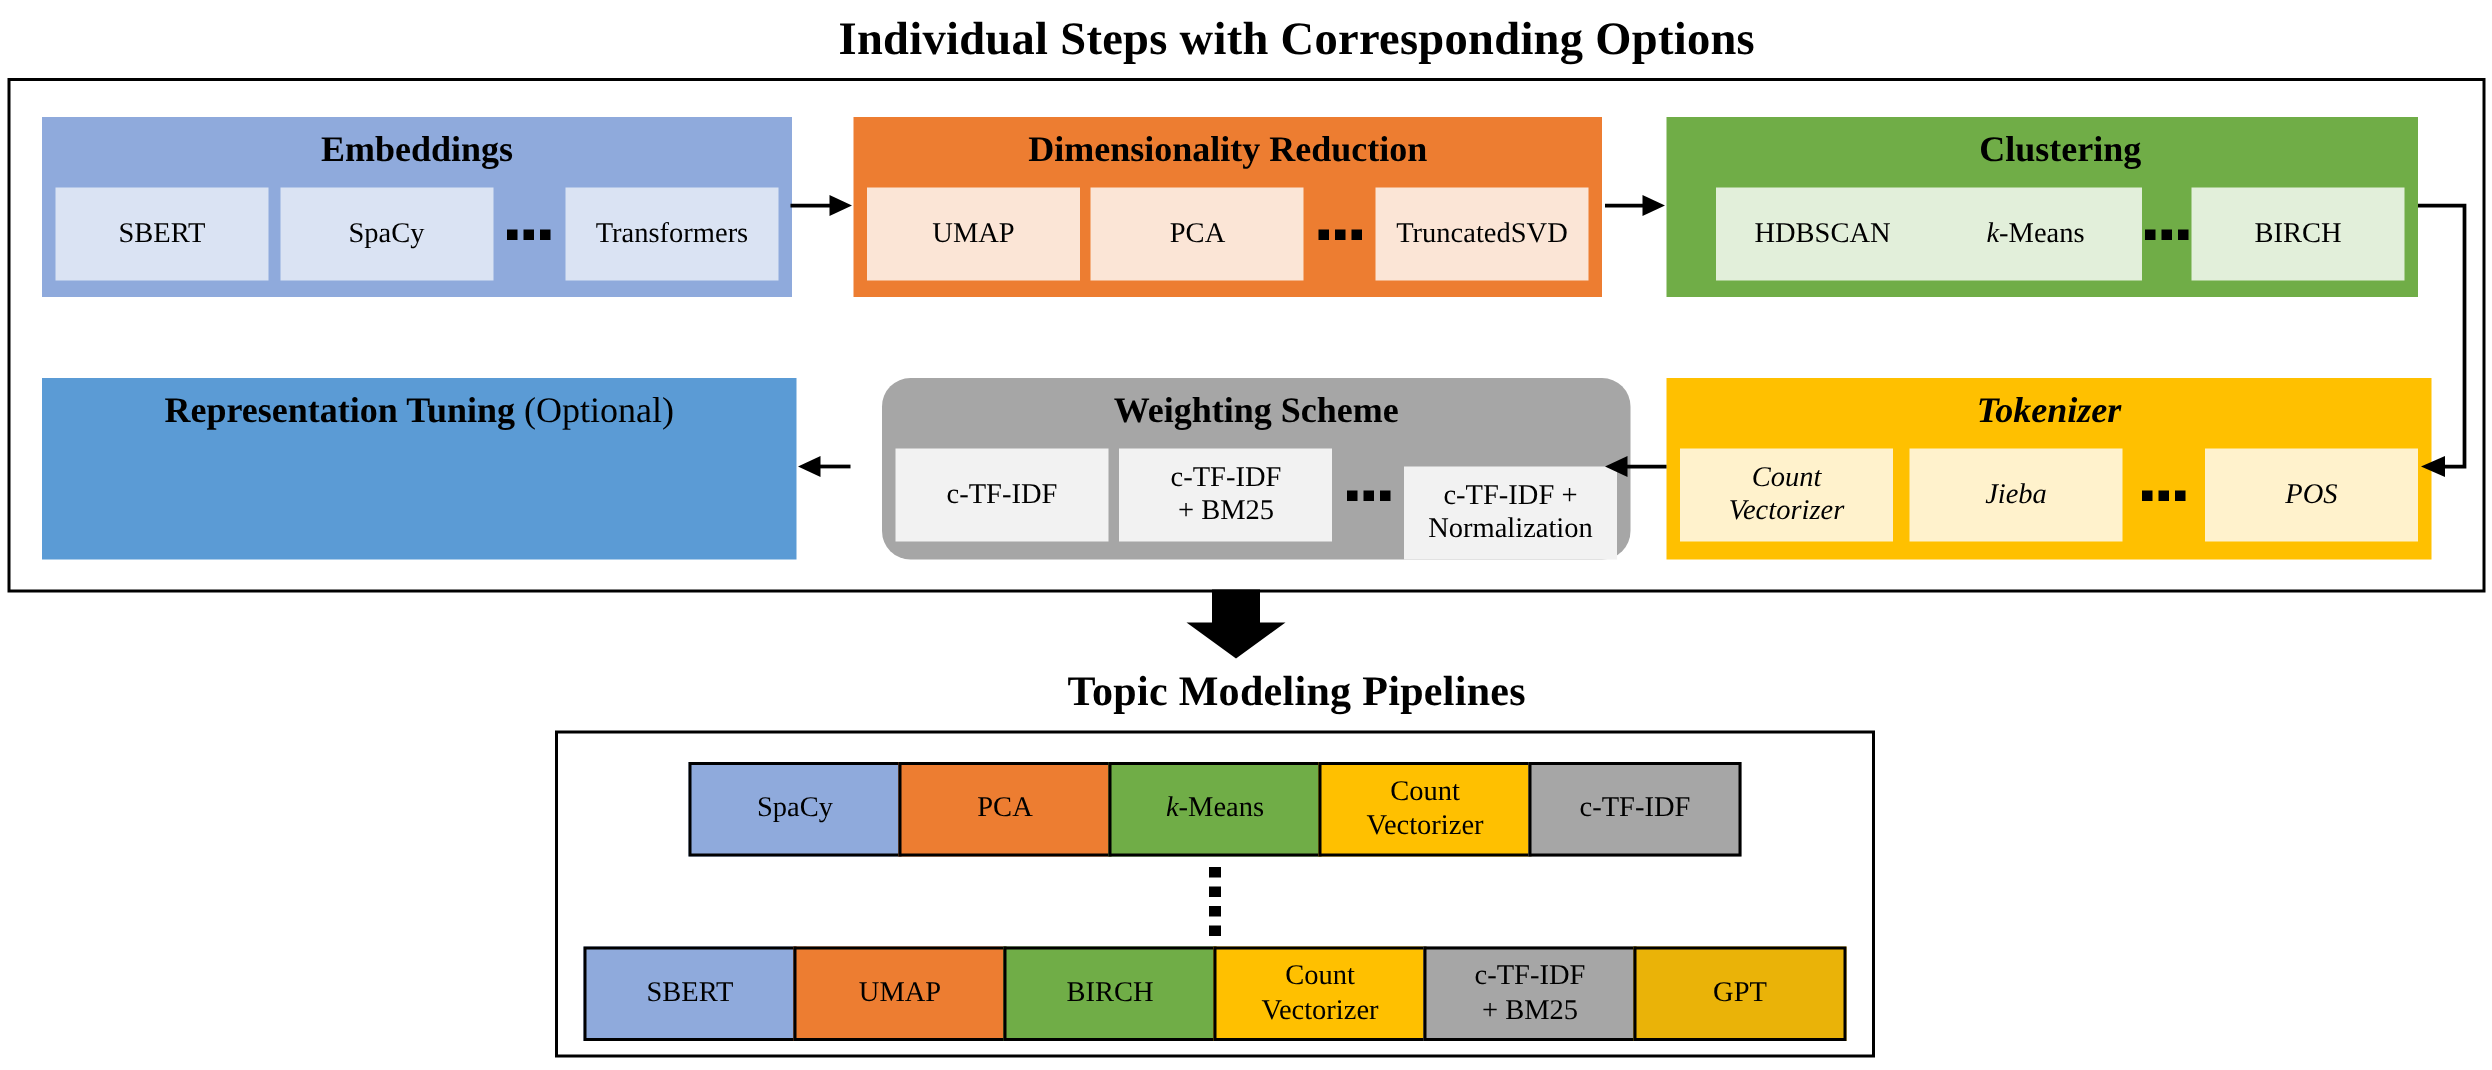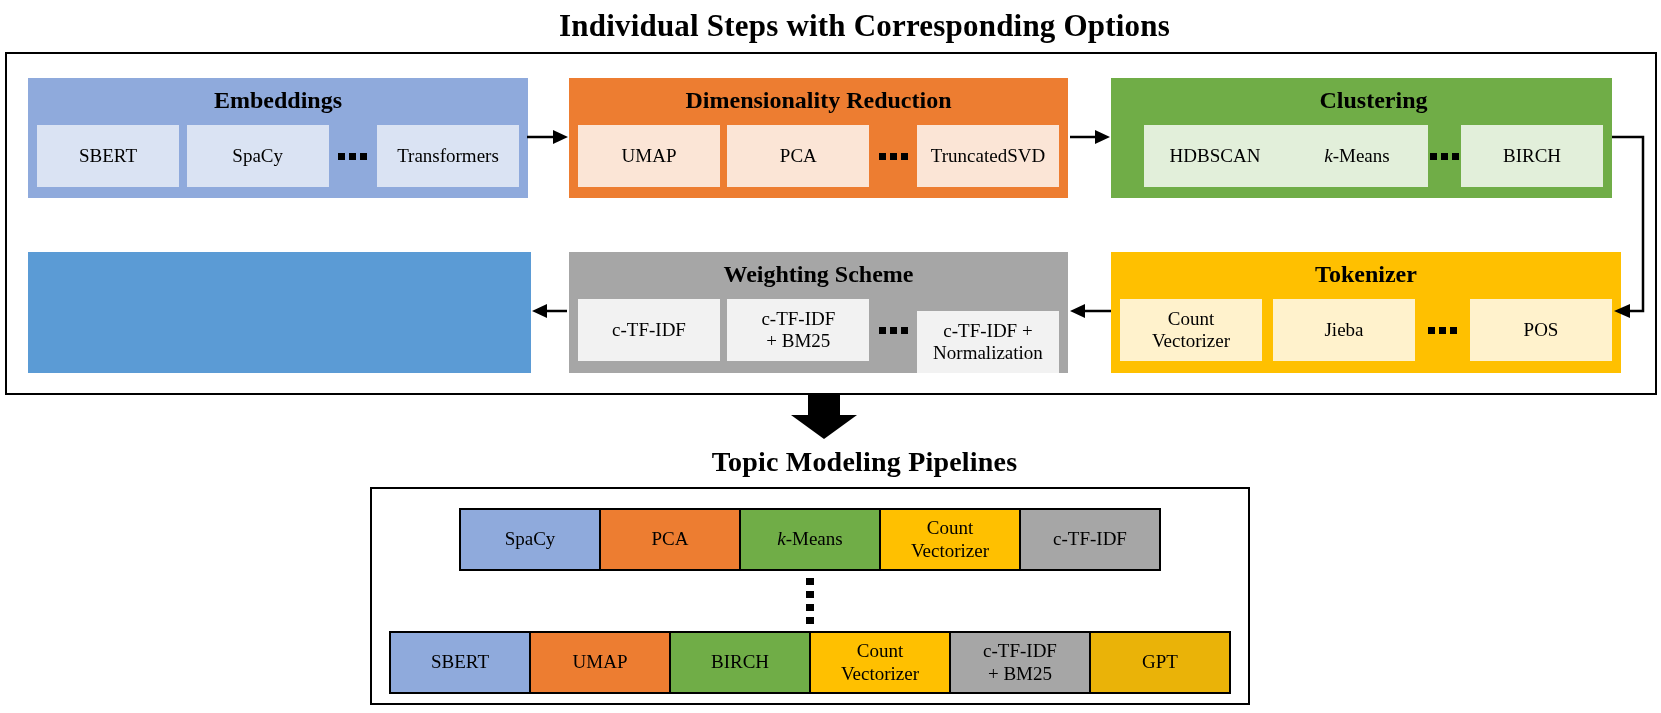--- a/index.html
+++ b/index.html
@@ -97,37 +97,38 @@
           <div class="option-box" style="background: rgb(226, 239, 218);"><i>k</i>-Means</div>
           <div class="h-dots">
             <span></span>
             <span></span>
             <span></span>
           </div>
           <div class="option-box" style="background: rgb(226, 239, 218);">BIRCH</div>
         </div>
       </div>
       <div class="step-box" style="left: 28px; top: 252px; width: 503px; height: 121px; background: rgb(91, 155, 213);">
-      </div>
-      <div class="step-box" style="left: 569px; top: 252px; width: 499px; height: 121px; background: rgb(166, 166, 166);">
+        <div class="step-title"><span>Representation Tuning</span><span class="suffix"> (Optional)</span></div>
+      </div>
+      <div class="step-box" style="left: 588px; top: 252px; width: 499px; height: 121px; background: rgb(166, 166, 166); border-radius: 19px;">
         <div class="step-title"><span>Weighting Scheme</span></div>
         <div class="options-row">
           <div class="option-box" style="background: rgb(242, 242, 242);">c-TF-IDF</div>
           <div class="option-box" style="background: rgb(242, 242, 242);">c-TF-IDF
 + BM25</div>
           <div class="h-dots">
             <span></span>
             <span></span>
             <span></span>
           </div>
           <div class="option-box" style="background: rgb(242, 242, 242); margin-top: 24px;">c-TF-IDF +
 Normalization</div>
         </div>
       </div>
-      <div class="step-box" style="left: 1111px; top: 252px; width: 510px; height: 121px; background: rgb(255, 192, 0);">
+      <div class="step-box" style="left: 1111px; top: 252px; width: 510px; height: 121px; background: rgb(255, 192, 0); font-style: italic;">
         <div class="step-title"><span>Tokenizer</span></div>
         <div class="options-row">
           <div class="option-box" style="background: rgb(255, 242, 204);">Count
 Vectorizer</div>
           <div class="option-box" style="background: rgb(255, 242, 204);">Jieba</div>
           <div class="h-dots">
             <span></span>
             <span></span>
             <span></span>
           </div>

